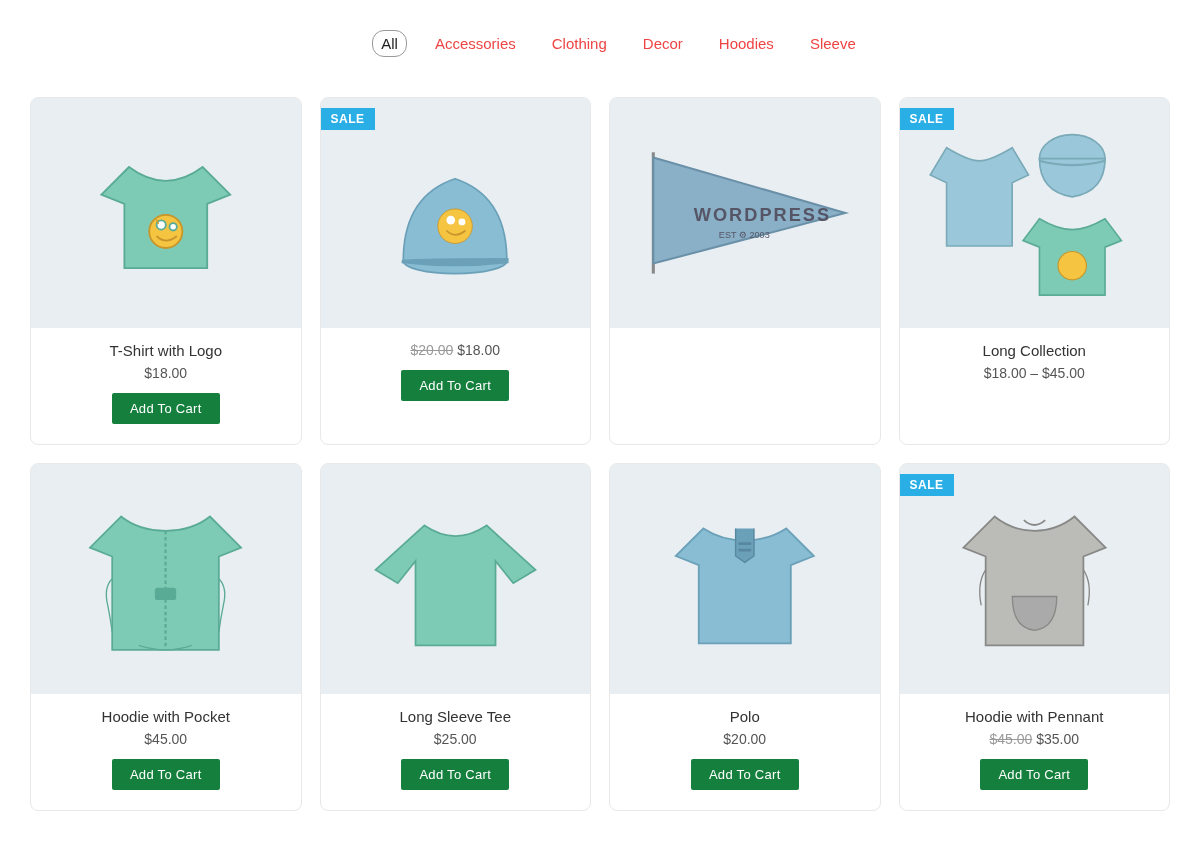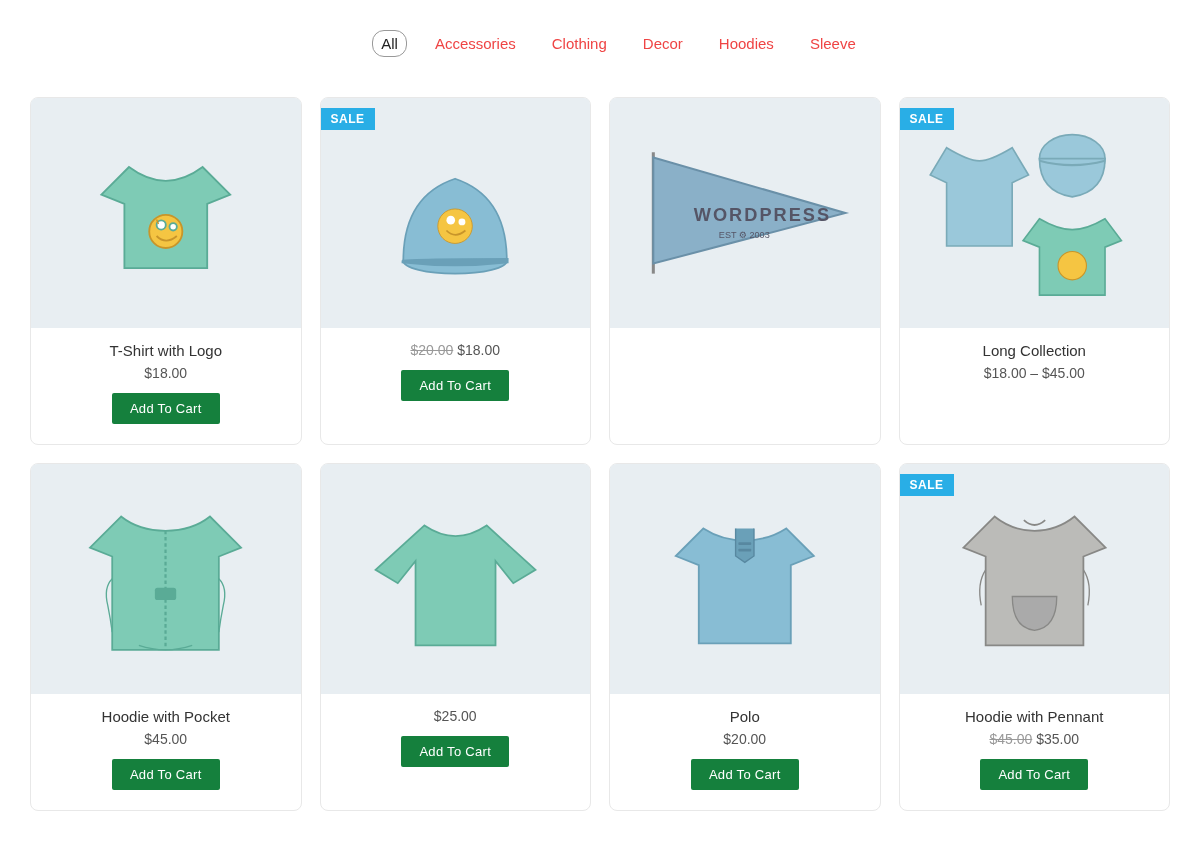--- a/index.html
+++ b/index.html
@@ -229,20 +229,21 @@
 
       <div style="width:100%;height:100%;display:flex;align-items:center;justify-content:center;">
         <svg viewBox="0 0 200 220" xmlns="http://www.w3.org/2000/svg" style="width:85%;height:85%">
       <g fill="none">
         <path d="M65,50 L10,100 L35,115 L55,90 L55,185 L145,185 L145,90 L165,115 L190,100 L135,50 Q117,62 100,62 Q83,62 65,50 Z" fill="#7ecbb5" stroke="#5aab96" stroke-width="2"></path>
       </g>
     </svg>
       </div>
     </div>
     <div class="product-info">
+      <div class="product-name">Long Sleeve Tee</div>
       <div class="product-price"><span>$25.00</span></div>
       <button class="add-to-cart-btn">Add To Cart</button>
     </div>
   </div>
     <div class="product-card">
     <div class="product-image-wrapper">
 
       <div style="width:100%;height:100%;display:flex;align-items:center;justify-content:center;">
         <svg viewBox="0 0 200 200" xmlns="http://www.w3.org/2000/svg" style="width:80%;height:80%">
       <g fill="none">

